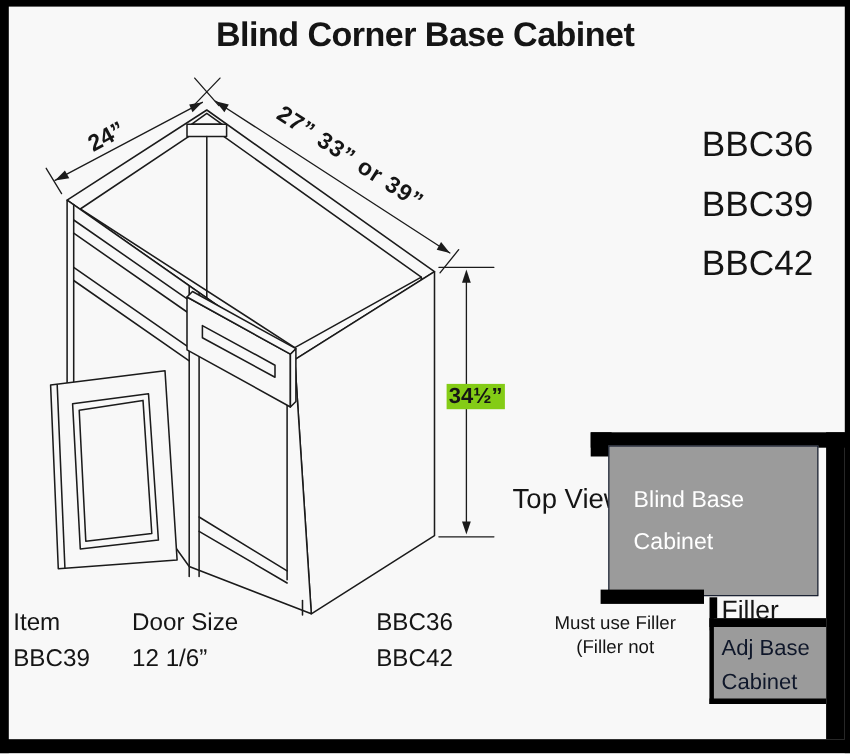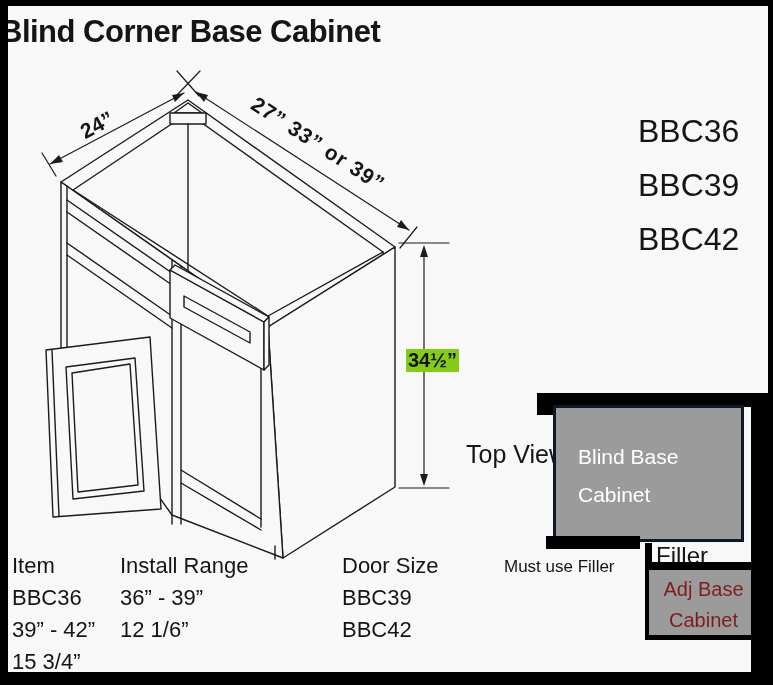--- a/index.html
+++ b/index.html
@@ -1,29 +1,29 @@
 <!DOCTYPE html>
 <html><head>
 <meta charset="utf-8">
 <style>
   html,body{margin:0;padding:0;background:#e8e8e8;font-family:"Liberation Sans",sans-serif;}
   .frame{position:relative;width:773px;height:685px;background:#f8f8f8;overflow:hidden;color:#151515;}
   .abs{position:absolute;}
   .border-bar{background:#000;}
-  .page-title{top:14px;left:0;width:773px;font-size:31px;font-weight:700;letter-spacing:-0.5px;}
+  .page-title{top:14px;left:0;width:773px;text-align:center;font-size:31px;font-weight:700;letter-spacing:-0.5px;}
   .model-list{left:638px;top:104px;font-size:32px;line-height:54px;font-weight:400;}
   .dim-label{font-weight:600;font-size:21px;white-space:nowrap;}
   .dim-24{left:57px;top:113px;width:80px;text-align:center;transform:rotate(-28deg);}
   .dim-27{left:218px;top:132px;width:200px;text-align:center;transform:rotate(33deg);letter-spacing:1px;}
   .dim-345{left:406px;top:349px;font-size:20px;font-weight:700;background:#84cc16;padding:0 2px;}
   .topview-label{left:466px;top:440px;font-size:25px;}
-  .blind-box{left:553px;top:405px;width:191px;height:137px;background:#9b9b9b;border:3px solid #0f172a;box-sizing:border-box;}
+  .blind-box{left:553px;top:405px;width:191px;height:137px;background:#9b9b9b;border:1px solid #0f172a;box-sizing:border-box;}
   .blind-box .txt{margin:30px 0 0 22px;color:#fff;font-size:21px;line-height:38px;}
   .adj-box{left:645px;top:562px;width:106px;height:78px;background:#9b9b9b;border-style:solid;border-color:#000;border-width:8px 0 5px 4px;box-sizing:border-box;}
-  .adj-box .txt{margin:4px 0 0 7px;color:#7f1d1d;font-size:20px;line-height:31px;text-align:center;}
+  .adj-box .txt{margin:4px 0 0 7px;color:#0f172a;font-size:20px;line-height:31px;}
   .filler-label{left:656px;top:542px;font-size:24px;}
   .note{left:504px;top:556px;font-size:17px;line-height:22px;text-align:center;}
   .spec-table{left:12px;top:550px;display:grid;grid-template-columns:108px 222px 160px;font-size:22px;line-height:32px;}
   .spec-table .hd{font-weight:400;}
   svg{position:absolute;left:0;top:0;}
 </style>
 </head>
 <body>
 
 <div class="frame">
@@ -102,33 +102,30 @@
   <div class="abs border-bar" style="left:645px;top:543px;width:7px;height:30px;"></div>
   <div class="abs filler-label">Filler</div>
   <div class="abs adj-box">
     <div class="txt">
       <div>Adj Base</div>
       <div>Cabinet</div>
     </div>
   </div>
   <div class="abs note">
     <div>Must use Filler</div>
+    <div>(Filler not</div>
   </div>
 
   <div class="abs spec-table">
     <div class="hd">Item</div>
-    <div class="hd">Install Range</div>
     <div class="hd">Door Size</div>
     <div>BBC36</div>
-    <div>36” - 39”</div>
     <div>BBC39</div>
-    <div>39” - 42”</div>
     <div>12 1/6”</div>
     <div>BBC42</div>
-    <div>15 3/4”</div>
   </div>
 
   <div class="abs border-bar" style="left:0;top:0;width:773px;height:6px;"></div>
   <div class="abs border-bar" style="left:0;top:0;width:8px;height:685px;"></div>
   <div class="abs border-bar" style="left:768px;top:0;width:5px;height:685px;"></div>
   <div class="abs border-bar" style="left:0;top:672px;width:773px;height:13px;"></div>
 
 </div>
 
 </body></html>

